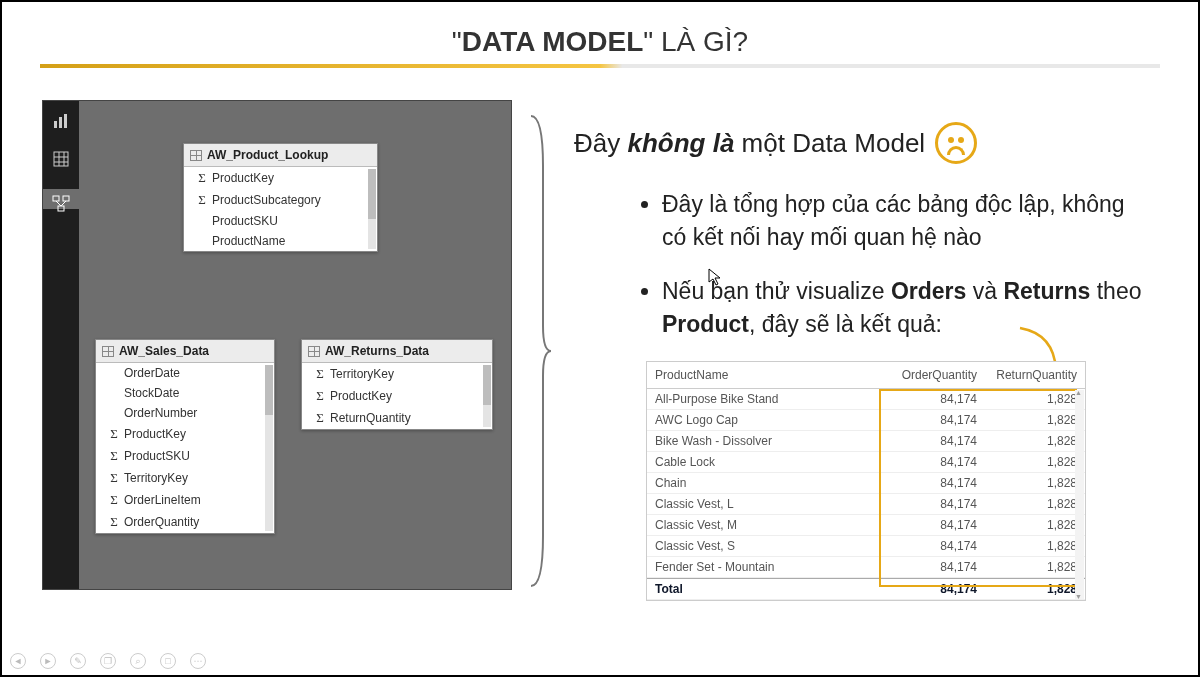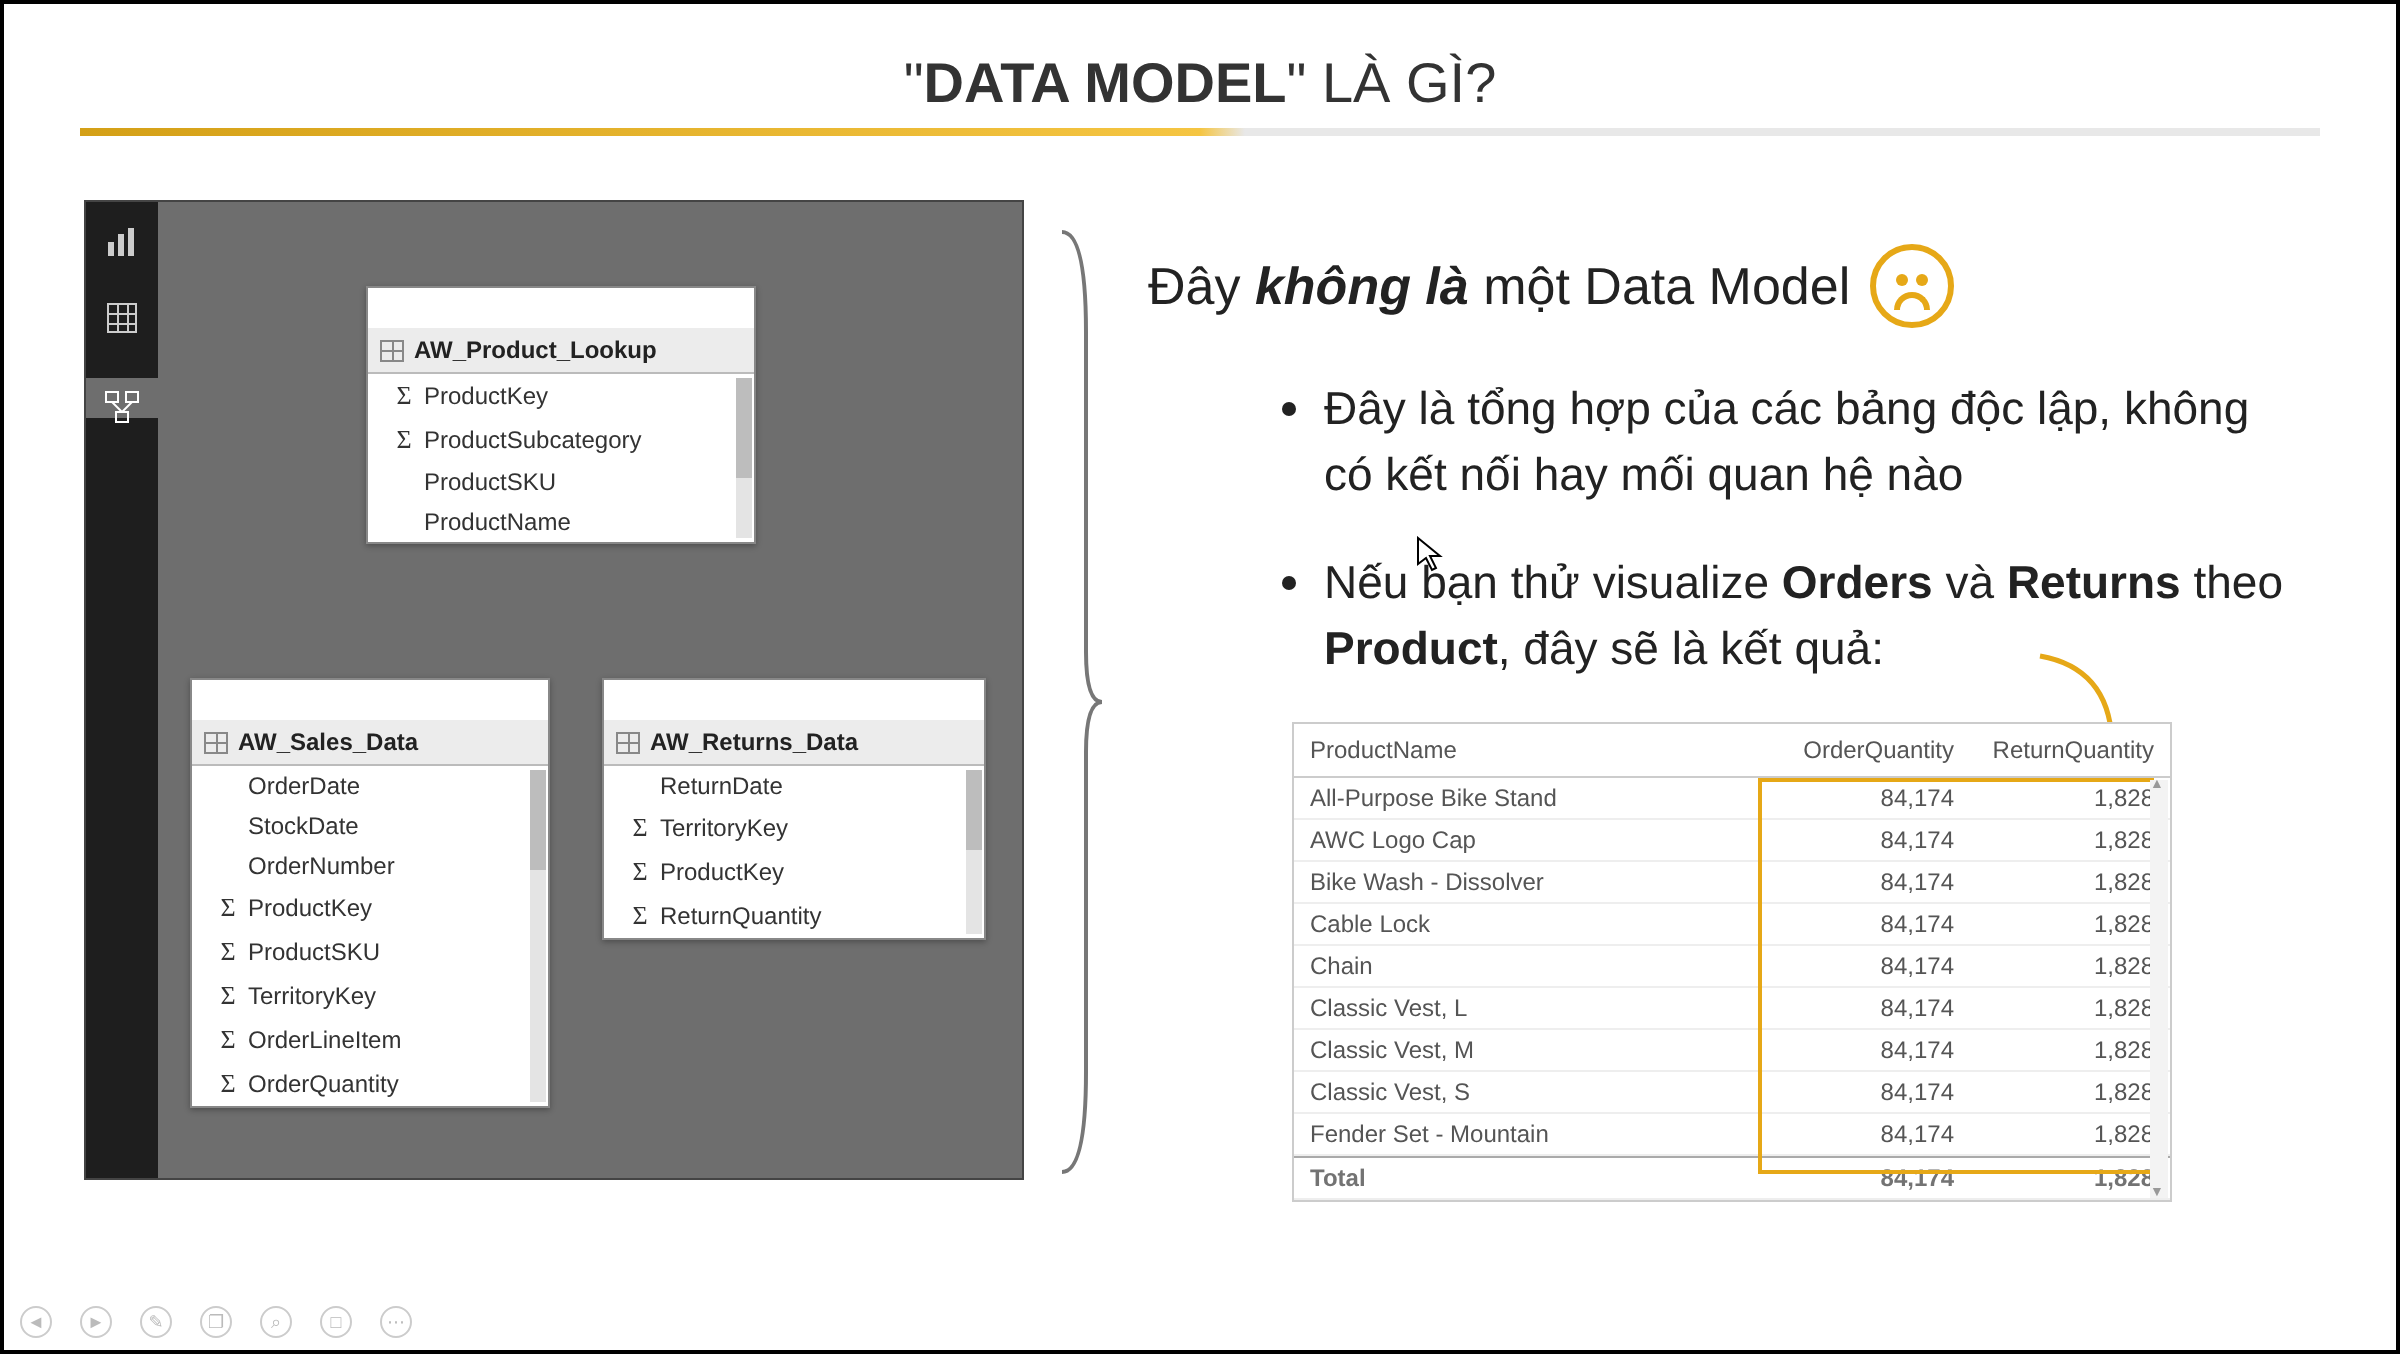--- a/index.html
+++ b/index.html
@@ -80,21 +80,20 @@
   }
   .tbl-header {
     background: #ececec;
     border-bottom: 1px solid #bbb;
     padding: 4px 8px 4px 6px;
     display: flex;
     align-items: center;
     gap: 5px;
     font-weight: 700;
     color: #222;
-    margin-top: 20px;
   }
   .tbl-header .table-icon {
     width: 12px; height: 11px;
     background:
       linear-gradient(#888,#888) 0 0/100% 1px no-repeat,
       linear-gradient(#888,#888) 0 50%/100% 1px no-repeat,
       linear-gradient(#888,#888) 0 100%/100% 1px no-repeat,
       linear-gradient(#888,#888) 0 0/1px 100% no-repeat,
       linear-gradient(#888,#888) 50% 0/1px 100% no-repeat,
       linear-gradient(#888,#888) 100% 0/1px 100% no-repeat;
@@ -199,21 +198,21 @@
   .viz .vh .c3 { width: 100px; text-align: right; }
   .viz .vr {
     display: flex;
     padding: 3px 8px;
     border-bottom: 1px solid #eee;
     color: #555;
   }
   .viz .vr .c1 { flex: 1; }
   .viz .vr .c2 { width: 90px; text-align: right; }
   .viz .vr .c3 { width: 100px; text-align: right; }
-  .viz .vr.total { font-weight: 700; color: #737373; border-top: 1px solid #aaa; }
+  .viz .vr.total { font-weight: 700; color: #0f172a; border-top: 1px solid #aaa; }
   .viz .highlight-box {
     position: absolute;
     border: 2px solid #e6a817;
     pointer-events: none;
   }
   .viz .scroll-hint {
     position: absolute;
     right: 1px; top: 28px;
     width: 9px; bottom: 1px;
     background: #f3f3f3;
@@ -364,24 +363,20 @@
           </div>
       </div>
     </div>
 
     <div class="tbl" style="left:258px; top:238px; width:192px;">
       <div class="tbl-header">
         <span class="table-icon"></span>
         <span>AW_Returns_Data</span>
       </div>
       <div class="tbl-body">
-        <div class="tbl-row">
-            <span class="blank"></span>
-            <span>ReturnDate</span>
-          </div>
         <div class="tbl-row">
             <span class="sigma">Σ</span>
             <span>TerritoryKey</span>
           </div>
         <div class="tbl-row">
             <span class="sigma">Σ</span>
             <span>ProductKey</span>
           </div>
         <div class="tbl-row">
             <span class="sigma">Σ</span>

